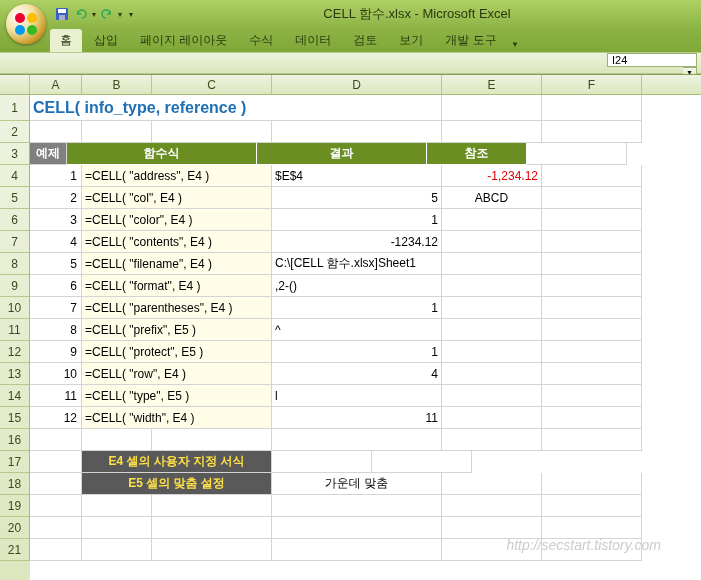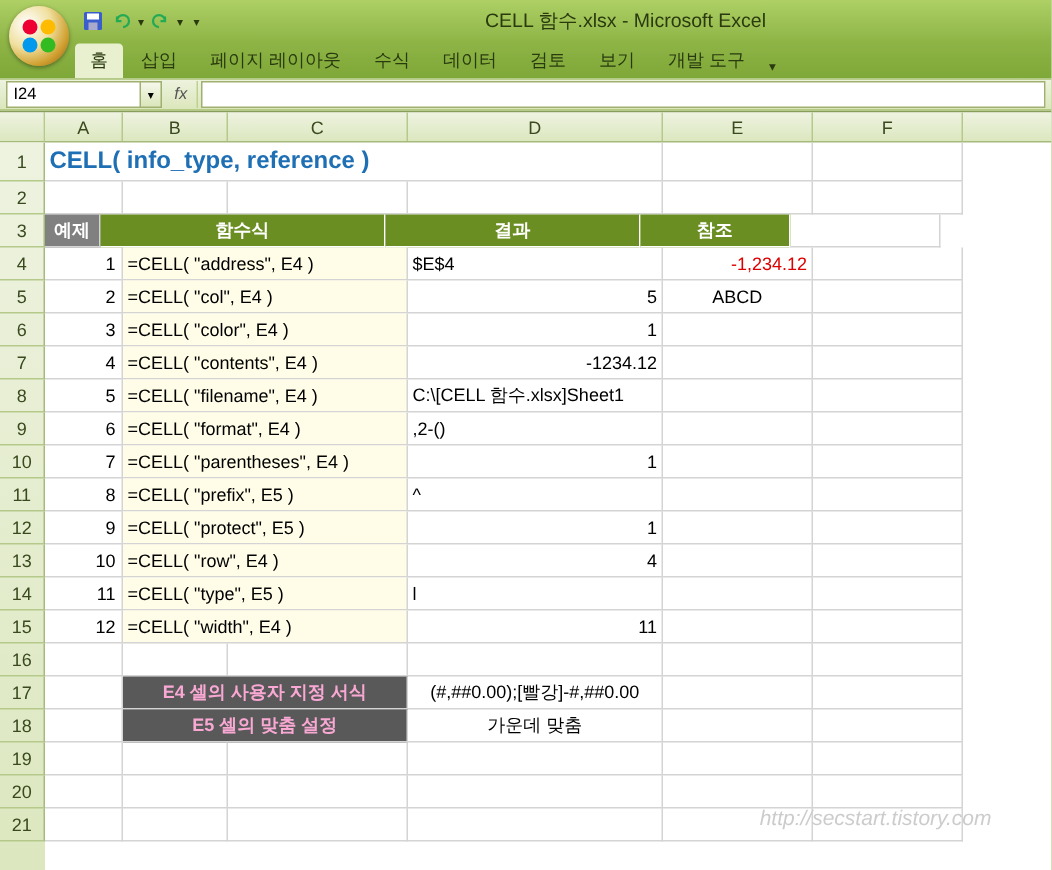--- a/index.html
+++ b/index.html
@@ -8,21 +8,21 @@
 .qat { display: flex; align-items: center; gap: 3px; padding-left: 6px; }
 .qat-icon { width: 16px; height: 16px; display: flex; align-items: center; justify-content: center; cursor: pointer; }
 .title-text { flex: 1; text-align: center; font-size: 13px; }
 .ribbon-tabs { height: 24px; background: linear-gradient(to bottom, #8eb446, #7ea838); display: flex; align-items: flex-end; padding-left: 6px; }
 .office-btn { position: absolute; top: 4px; left: 6px; width: 40px; height: 40px; border-radius: 50%; background: radial-gradient(circle at 30% 30%, #fff, #f0e0a0 40%, #d0a030 70%, #905010); box-shadow: 0 1px 3px rgba(0,0,0,0.4); z-index: 10; display: flex; align-items: center; justify-content: center; }
 .office-logo { width: 24px; height: 24px; }
 .ribbon-tabs .tabs { margin-left: 44px; display: flex; gap: 2px; }
 .tab { padding: 3px 10px; color: #2a3a0e; cursor: pointer; border-radius: 3px 3px 0 0; font-size: 12px; }
 .tab.active { background: #e8f0d0; }
 .tab-dropdown { padding: 3px 6px; cursor: pointer; }
-.namebox-row { height: 22px; background: linear-gradient(to bottom, #edf3de, #dbe6bb); border-top: 1px solid #b5c98a; border-bottom: 1px solid #b5c98a; display: flex; align-items: center; padding: 0 4px; }
+.namebox-row { height: 22px; background: linear-gradient(to bottom, #edf3de, #dbe6bb); border-top: 1px solid #b5c98a; border-bottom: 1px solid #b5c98a; display: flex; align-items: flex-end; padding: 0 4px; flex-direction: column; }
 .namebox { width: 90px; height: 18px; background: #fff; border: 1px solid #a0b070; display: flex; align-items: center; padding: 0 4px; font-size: 11px; }
 .namebox-dd { width: 14px; height: 18px; border: 1px solid #a0b070; border-left: none; background: linear-gradient(to bottom, #f5f8ec, #dbe6bb); display: flex; align-items: center; justify-content: center; cursor: pointer; }
 .fx-area { display: flex; align-items: center; margin-left: 2px; }
 .fx-btn { width: 22px; height: 18px; display: flex; align-items: center; justify-content: center; font-style: italic; font-size: 11px; color: #555; cursor: pointer; border-right: 1px solid #c0d090; }
 .formula-bar { flex: 1; height: 18px; background: #fff; border: 1px solid #a0b070; margin-left: 2px; padding: 0 4px; font-size: 11px; }
 .grid-area { position: absolute; top: 74px; left: 0; right: 0; bottom: 0; background: #fff; border-top: 1px solid #8a9d5c; }
 .corner { position: absolute; top: 0; left: 0; width: 30px; height: 20px; background: linear-gradient(to bottom, #eef3e0, #dce7bf); border-right: 1px solid #b5c98a; border-bottom: 1px solid #a6ba7c; }
 .col-headers { position: absolute; top: 0; left: 30px; right: 0; height: 20px; display: flex; background: linear-gradient(to bottom, #eef3e0, #dce7bf); border-bottom: 1px solid #a6ba7c; }
 .col-h { border-right: 1px solid #b5c98a; display: flex; align-items: center; justify-content: center; color: #3a4a1e; font-size: 12px; cursor: pointer; }
 .row-headers { position: absolute; top: 20px; left: 0; width: 30px; bottom: 0; background: linear-gradient(to bottom, #eef3e0, #dce7bf); }
@@ -32,21 +32,21 @@
 .row { display: flex; height: 22px; }
 .row.first { height: 26px; }
 .cell { border-right: 1px solid #d4d4d4; border-bottom: 1px solid #d4d4d4; padding: 0 3px; display: flex; align-items: center; overflow: hidden; white-space: nowrap; font-size: 12px; }
 .merged-formula { width: 200px; color: #1f6fb5; font-size: 16px; font-weight: bold; }
 .hdr { background: #6b8e23; color: #fff; font-weight: bold; justify-content: center; border-right: 1px solid #fff; border-bottom: 1px solid #fff; }
 .ex-h { background: #808080; color: #fff; font-weight: bold; justify-content: center; }
 .ex-n { text-align: center; justify-content: flex-end; padding-right: 4px; }
 .fcell { background: #fffde7; }
 .res-r { justify-content: flex-end; }
 .neg { color: #d00; justify-content: flex-end; }
-.ftr-h { background: #595959; color: #f9a8d4; font-weight: bold; justify-content: center; }
+.ftr-h { background: #595959; color: #fde047; font-weight: bold; justify-content: center; }
 .ftr-v { justify-content: center; }
 .watermark { position: absolute; right: 40px; bottom: 27px; color: #ccc; font-size: 14px; font-style: italic; z-index: 5; pointer-events: none; }
 </style>
 </head>
 <body>
 
 <div class="office-btn">
   <svg class="office-logo" viewBox="0 0 24 24">
       <circle cx="6" cy="6" r="5" fill="#e03"></circle>
       <circle cx="18" cy="6" r="5" fill="#fb0"></circle>
@@ -254,21 +254,20 @@
         <div class="cell" style="width: 52px;"></div>
         <div class="cell" style="width: 70px;"></div>
         <div class="cell" style="width: 120px;"></div>
         <div class="cell" style="width: 170px;"></div>
         <div class="cell" style="width: 100px;"></div>
         <div class="cell" style="width: 100px;"></div>
       </div>
       <div class="row">
         <div class="cell" style="width: 52px;"></div>
         <div class="cell ftr-h" style="width: 190px;">E4 셀의 사용자 지정 서식</div>
-        <div class="cell ftr-v" style="width: 170px;">(#,##0.00);[빨강]-#,##0.00</div>
         <div class="cell" style="width: 100px;"></div>
         <div class="cell" style="width: 100px;"></div>
       </div>
       <div class="row">
         <div class="cell" style="width: 52px;"></div>
         <div class="cell ftr-h" style="width: 190px;">E5 셀의 맞춤 설정</div>
         <div class="cell ftr-v" style="width: 170px;">가운데 맞춤</div>
         <div class="cell" style="width: 100px;"></div>
         <div class="cell" style="width: 100px;"></div>
       </div>

